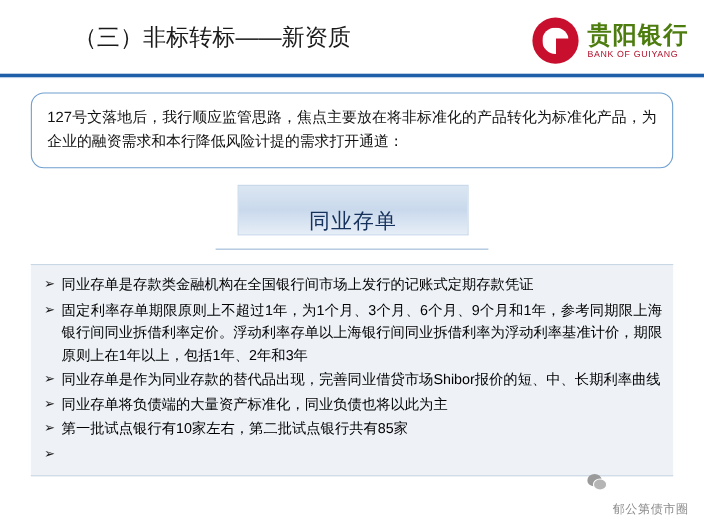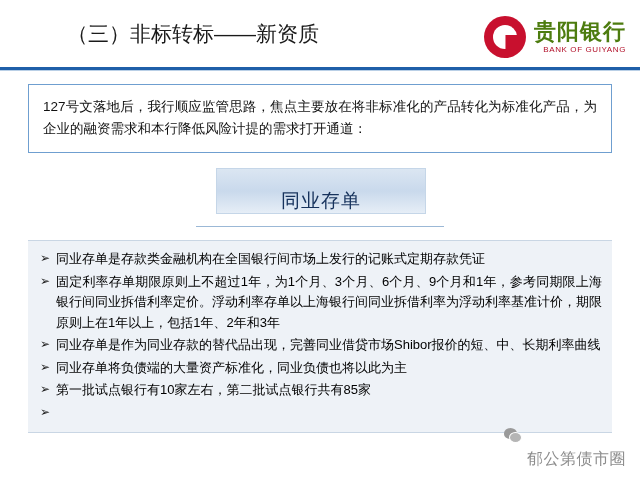--- a/index.html
+++ b/index.html
@@ -88,32 +88,31 @@
     font-weight: bold;
     color: #4d7c0f;
     line-height: 1.05;
     letter-spacing: 1px;
   }
   .logo-en {
     font-size: 8px;
     color: #b10f28;
     letter-spacing: 0.6px;
     margin-top: 2px;
-    text-align: right;
   }
 
   
   .intro-box {
     position: absolute;
     left: 28px;
     top: 84px;
     width: 584px;
     box-sizing: border-box;
     border: 1px solid #6f9fd0;
-    border-radius: 0;
+    border-radius: 12px;
     background: #ffffff;
     padding: 11px 14px 12px 14px;
   }
   .intro-text {
     font-size: 13.5px;
     line-height: 1.62;
     color: #111111;
     text-align: justify;
   }
 
@@ -201,21 +200,21 @@
   }
   .wechat-icon .b2 {
     position: absolute;
     right: 0; bottom: 0;
     width: 11px; height: 9px;
     background: #b5b5b5;
     border-radius: 50%;
     border: 1px solid #ffffff;
   }
   .footer-text {
-    font-size: 16px;
+    font-size: 11px;
     color: #8d8d8d;
     letter-spacing: 0.5px;
     margin-top: 48px;
   }
 </style>
 </head>
 <body>
 
 <div class="header">
   <div class="header-title">（三）非标转标——新资质</div>

